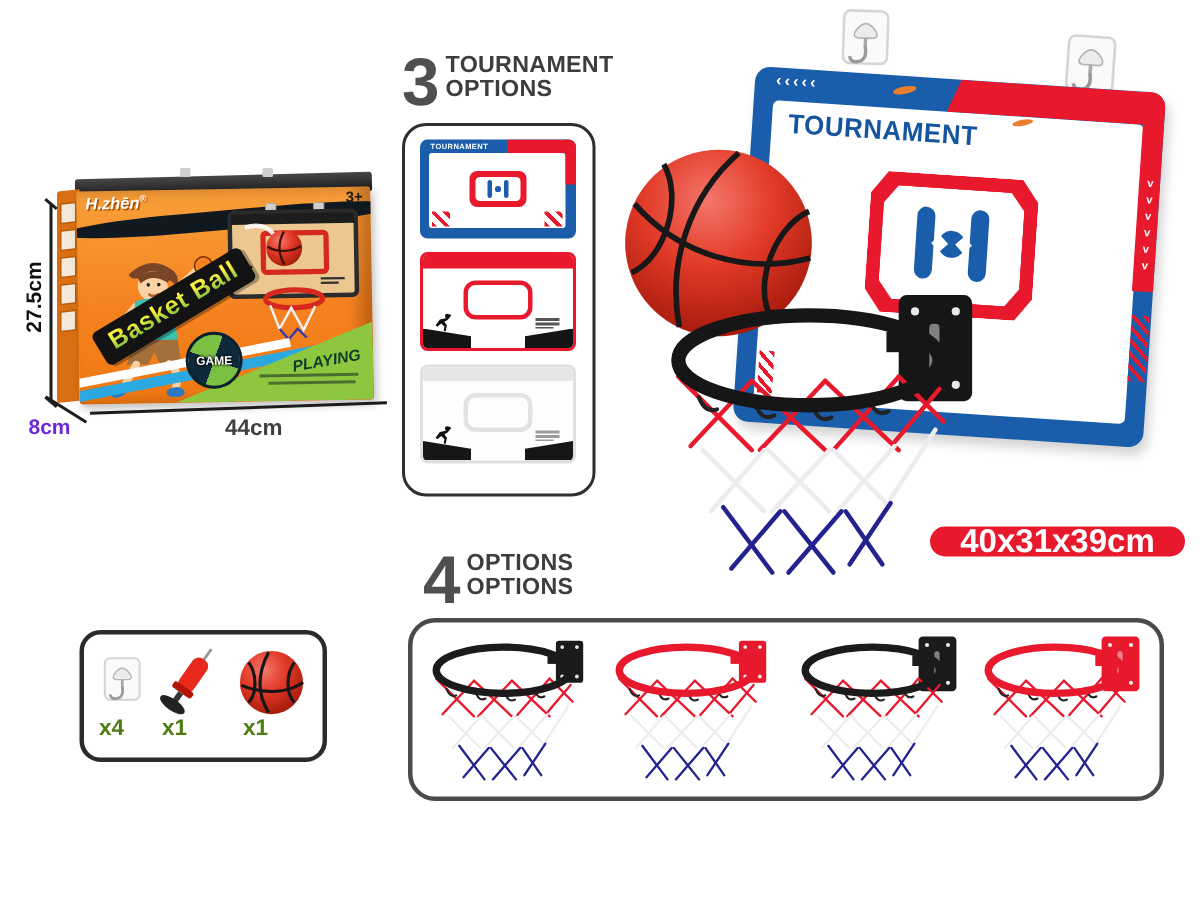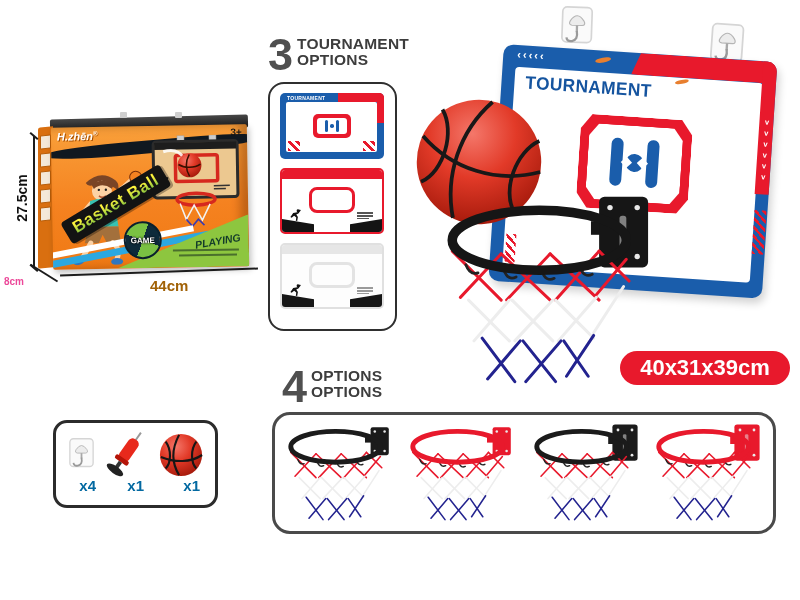--- a/index.html
+++ b/index.html
@@ -33,23 +33,23 @@
   .stripe-w{left:-8px;top:113px;width:150px;height:6px;background:#ffffff;transform:rotate(-10deg);}
   .stripe-b{left:-8px;top:120px;width:165px;height:7px;background:#2ba8e0;transform:rotate(-10deg);}
   .green-corner{right:0;bottom:0;width:132px;height:52px;background:#8dc63f;
                 clip-path:polygon(0 100%,100% 0,100% 100%);}
   .playing{right:8px;top:20px;font-size:10.5px;font-weight:900;font-style:italic;color:#133b2a;transform:rotate(-9deg);}
   .fineline{height:1.5px;background:rgba(20,40,30,.55);}
   
   .dim-line-v{left:33px;top:136px;width:2px;height:132px;background:#1c1c1c;}
   .tick{width:10px;height:2px;background:#1c1c1c;}
   .dim-h-label{left:-8px;top:190px;width:60px;text-align:center;transform:rotate(-90deg);font-size:14px;font-weight:bold;color:#111;}
-  .dim-d-label{left:4px;top:276px;font-size:10px;font-weight:bold;color:#ec4899;}
+  .dim-d-label{left:19px;top:276px;font-size:14px;font-weight:bold;color:#6d28d9;}
   .dim-d-line{left:28px;top:272px;width:32px;height:2px;background:#1c1c1c;transform:rotate(32deg);}
-  .dim-w-label{left:150px;top:277px;font-size:15px;font-weight:bold;color:#a16207;}
+  .dim-w-label{left:150px;top:277px;font-size:15px;font-weight:bold;color:#404040;}
   .dim-w-line{left:60px;top:271px;width:198px;height:2px;background:#1c1c1c;transform:rotate(-2deg);}
 
   
   .sec-head{display:flex;align-items:flex-start;}
   .big-num{font-size:45px;line-height:38px;font-weight:900;color:#4f4f4f;}
   .head-lines{margin-left:4px;font-size:15.5px;line-height:16px;font-weight:900;color:#3d3d3d;letter-spacing:.2px;}
 
   
   .opt-panel{left:268px;top:82px;width:125px;height:245px;border:2.5px solid #2f2f2f;border-radius:16px;background:#fff;}
   .opt-board{left:10px;width:104px;height:66px;border-radius:5px;overflow:hidden;}
@@ -92,26 +92,26 @@
   .mb-chevcol{right:2px;top:56px;writing-mode:vertical-rl;text-orientation:upright;color:#fff;font-size:7.5px;font-weight:bold;letter-spacing:2px;line-height:10px;}
   .mb-hashR{right:1px;top:63%;width:12px;height:44px;}
   .mb-hashL{left:15px;bottom:20px;width:10px;height:28px;}
   .mb-frame{left:82px;top:64px;width:112px;height:94px;background:#e8192c;
             clip-path:polygon(10% 0,90% 0,100% 16%,100% 84%,90% 100%,10% 100%,0 84%,0 16%);}
   .mb-frame-in{left:9px;top:9px;right:9px;bottom:9px;background:#fff;
             clip-path:polygon(10% 0,90% 0,100% 16%,100% 84%,90% 100%,10% 100%,0 84%,0 16%);
             display:flex;align-items:center;justify-content:center;}
   .ball-main{left:413px;top:96px;z-index:3;}
   .hoop-main{left:433px;top:194px;z-index:4;color:#161616;}
-  .size-badge{left:620px;top:351px;width:170px;height:34px;background:#e8192c;border-radius:17px;z-index:5;
+  .size-badge{left:620px;top:351px;width:170px;height:20px;background:#e8192c;border-radius:17px;z-index:5;
               display:flex;align-items:center;justify-content:center;color:#fff;font-size:22px;font-weight:bold;}
 
   
   .acc-box{left:53px;top:420px;width:159px;height:82px;border:3px solid #2b2b2b;border-radius:14px;background:#fff;}
-  .acc-label{font-size:15px;font-weight:bold;color:#0369a1;text-align:right;}
+  .acc-label{font-size:15px;font-weight:bold;color:#4d7c0f;text-align:left;}
 
   
   .basket-strip{left:272px;top:412px;width:498px;height:116px;border:3px solid #4a4a4a;border-radius:18px;background:#fff;}
   .hoop-item{top:8px;width:112px;height:105px;}
 </style>
 </head>
 <body>
 
 <svg width="0" height="0" style="position:absolute" aria-hidden="true">
   <defs>

